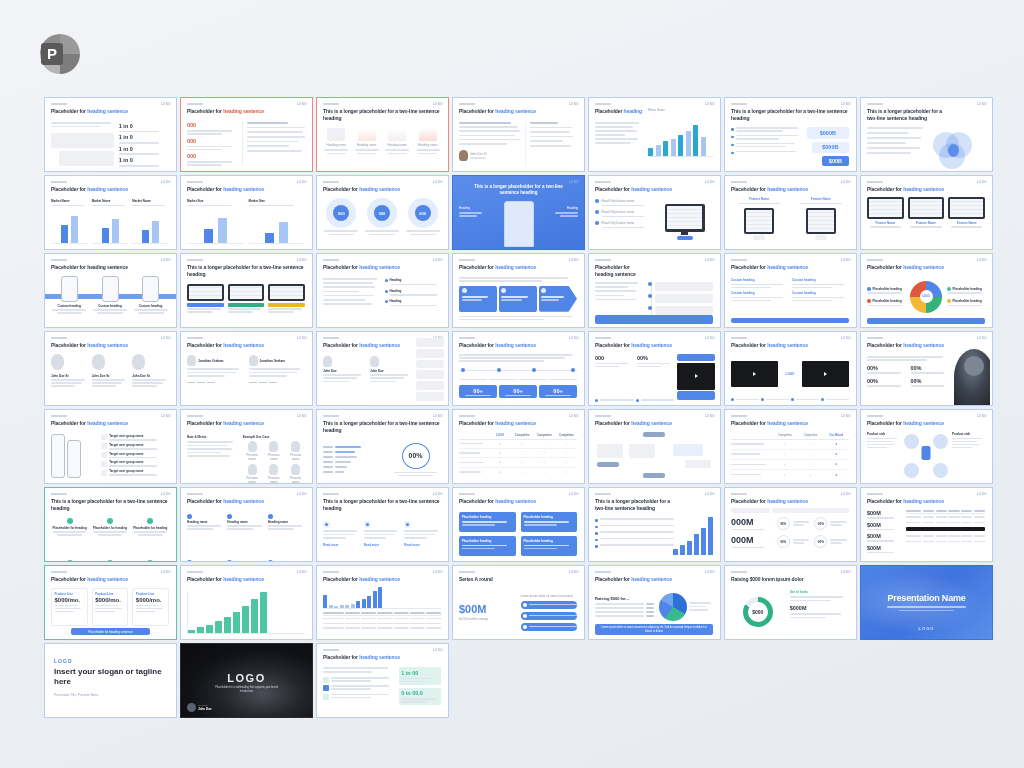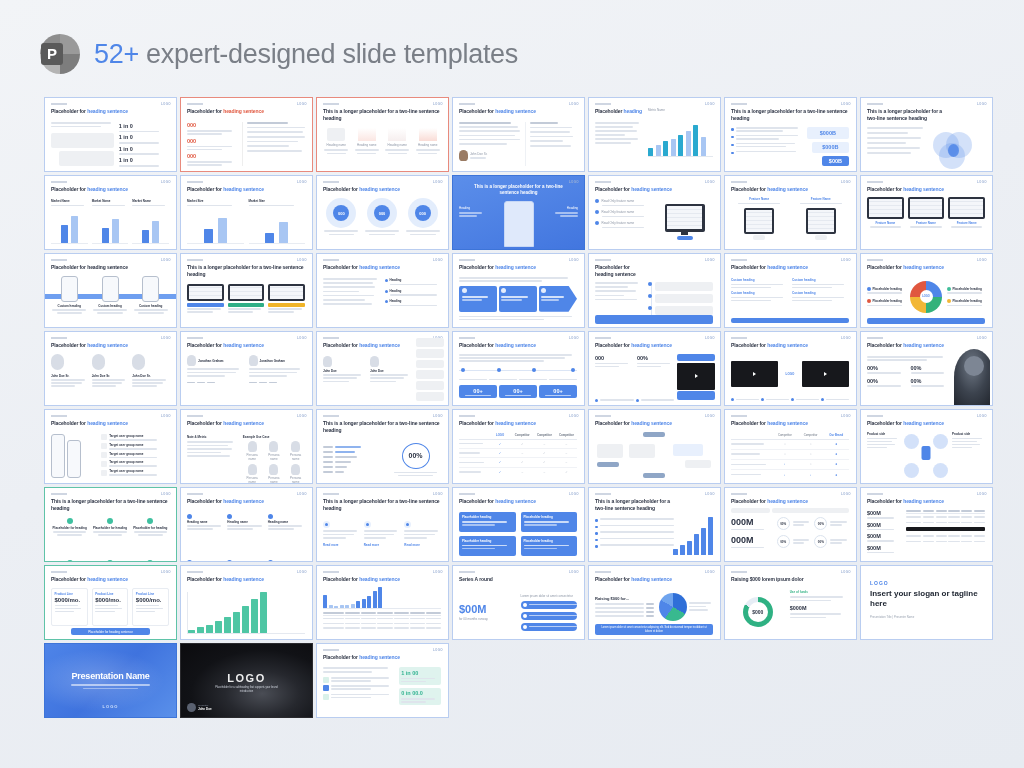--- a/index.html
+++ b/index.html
@@ -105,24 +105,20 @@
   .arrowband { position:absolute; left:0; right:0; height:5px; background:#6f9ff0; }
 </style>
 </head>
 <body>
 
 <div class="header">
   <div class="ppt-icon">
     <div class="disc"></div>
     <div class="sq">P</div>
   </div>
-  <div class="title">
-    <span class="num">52+</span>
-    <span>expert-designed slide templates</span>
-  </div>
 </div>
 
 <div class="grid">
 
   <div class="slide">
     <div class="eyebrow"></div>
     <div class="logo">LOGO</div>
     <div class="h"><span>Placeholder for </span><span class="a">heading sentence</span></div>
     <div class="body">
       <div class="col2">
@@ -1860,34 +1856,34 @@
           <div class="ln" style="width:90%"></div>
             <div class="ln" style="width:70%"></div>
           <div class="stat" style="margin-top:2px">$000M</div>
           <div class="ln" style="width:86%"></div>
             <div class="ln" style="width:62%"></div>
         </div>
       </div>
     </div>
   </div>
 
-  <div class="slide">
-    <div class="slogan-logo">LOGO</div>
-    <div class="slogan">Insert your slogan or tagline here</div>
-    <div style="position:absolute;left:9px;top:49px;font-size:2.8px;color:#9aa3b1">Presentation Title | Presenter Name</div>
-  </div>
-
   <div class="slide cover">
     <div style="position:absolute;inset:0;background:radial-gradient(ellipse at 40% 50%,rgba(255,255,255,.22) 0%,rgba(255,255,255,0) 60%)"></div>
     <div class="cover-title">Presentation Name</div>
     <div class="cover-sub">
       <div class="ln" style="background:rgba(255,255,255,.55);width:100%"></div>
       <div class="ln" style="background:rgba(255,255,255,.4);width:70%;margin:2px auto 0"></div>
     </div>
     <div class="cover-logo">LOGO</div>
+  </div>
+
+  <div class="slide">
+    <div class="slogan-logo">LOGO</div>
+    <div class="slogan">Insert your slogan or tagline here</div>
+    <div style="position:absolute;left:9px;top:49px;font-size:2.8px;color:#9aa3b1">Presentation Title | Presenter Name</div>
   </div>
 
   <div class="slide dark">
     <div class="hand"></div>
     <div class="dark-logo">LOGO</div>
     <div style="position:absolute;left:30px;right:30px;top:42px;text-align:center;font-size:2.6px;line-height:1.35;color:#cfd4dd">Placeholder for a subheading that supports your brand introduction</div>
     <div style="position:absolute;left:6px;bottom:5px;display:flex;gap:2px;align-items:center">
       <div class="circ" style="width:9px;height:9px;background:#5a6170"></div>
       <div>
           <div style="font-size:2.4px;color:#8d95a3">Presenter</div>

